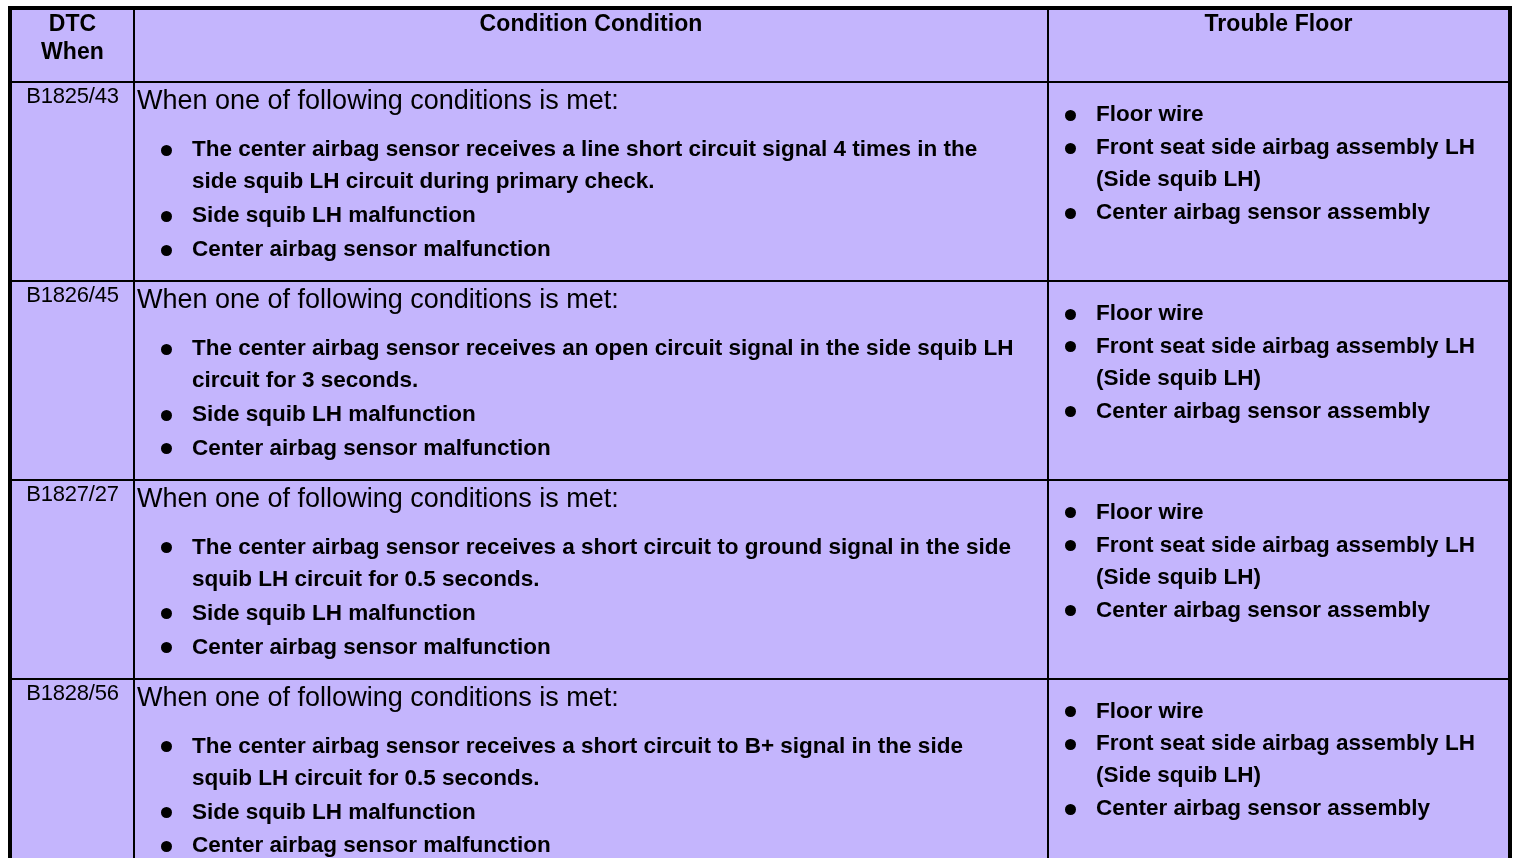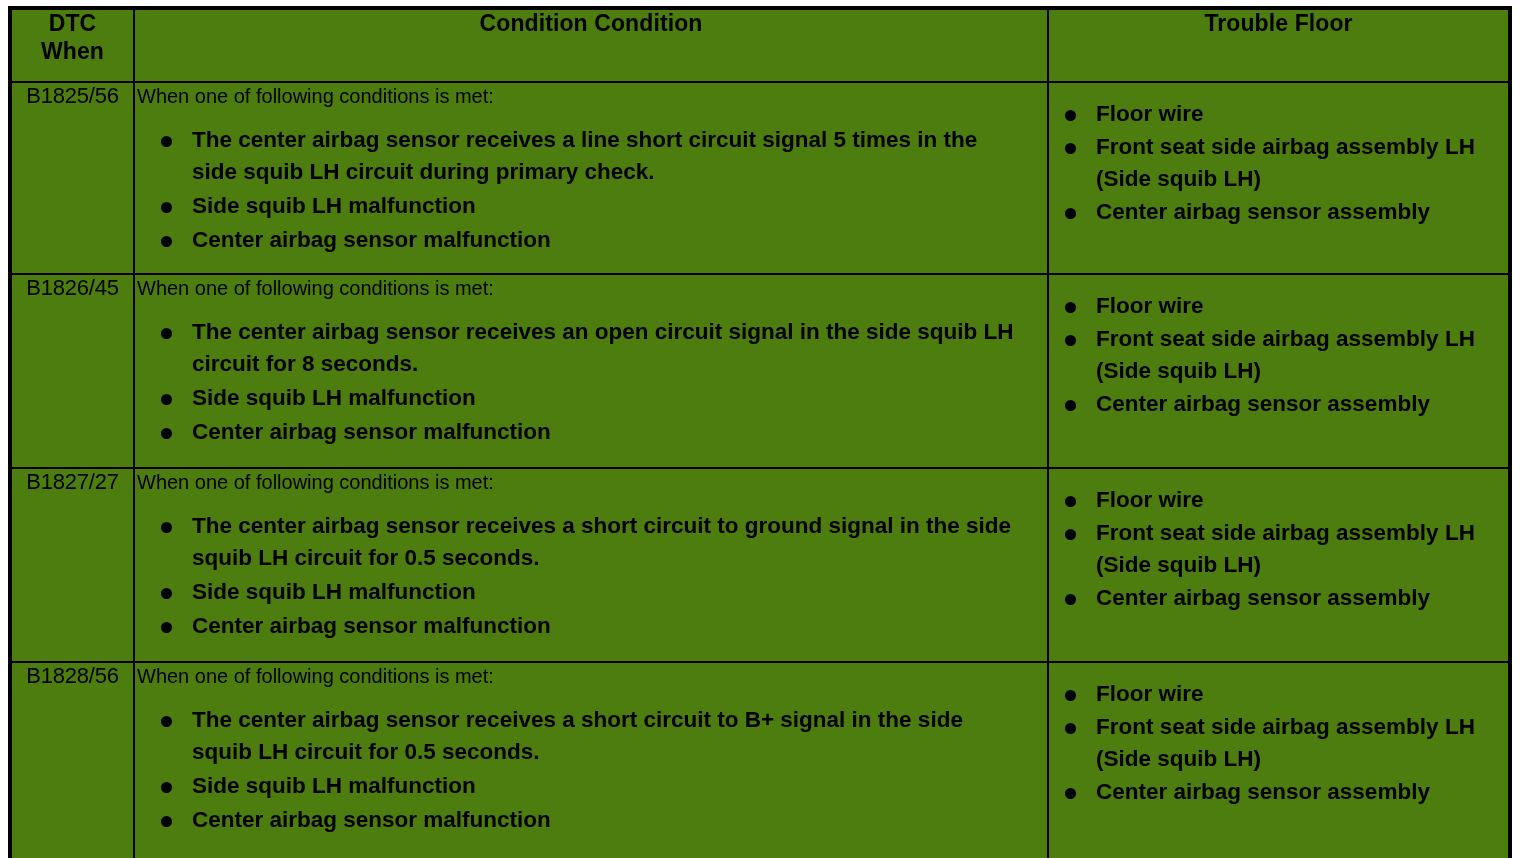--- a/index.html
+++ b/index.html
@@ -39,21 +39,21 @@
 
   col.col-code  { width: 124px; }
   col.col-cond  { width: 914px; }
   col.col-area  { width: 462px; }
 
   table.dtc-table td,
   table.dtc-table th {
     border: 2px solid #000000;
     vertical-align: top;
     padding: 0;
-    background: #4d7c0f;
+    background: #c4b5fd;
   }
 
   
   thead th {
     font-weight: bold;
     font-size: 23px;
     line-height: 1.2;
     text-align: center;
     vertical-align: middle;
     height: 71px;
@@ -78,21 +78,21 @@
 
   td.area-cell {
     padding: 10px 10px 10px 14px;
     font-size: 22.5px;
     line-height: 1.42;
     vertical-align: middle;
   }
 
   .intro {
     margin: 0 0 14px 2px;
-    font-size: 20px;
+    font-size: 27px;
     line-height: 1.3;
     white-space: nowrap;
   }
 
   ul.blist {
     list-style: none;
     margin: 15px;
     padding: 0;
     font-weight: bold;
   }
@@ -145,28 +145,28 @@
         <th>
           <span class="hdr-line">DTC</span>
           <span class="hdr-line">When</span>
         </th>
         <th>Condition Condition</th>
         <th>Trouble Floor</th>
       </tr>
     </thead>
     <tbody id="tbody">
         <tr class="row-1">
-          <td class="code-cell">B1825/56</td>
+          <td class="code-cell">B1825/43</td>
           <td class="cond-cell">
             <div class="intro">When one of following conditions is met:</div>
             <ul class="blist cond-list">
               <li>
                 <span class="dot"></span>
                 <span class="txt">
-                  <span class="cont">The center airbag sensor receives a line short circuit signal 5 times in the</span>
+                  <span class="cont">The center airbag sensor receives a line short circuit signal 4 times in the</span>
                   <span class="cont">side squib LH circuit during primary check.</span>
                 </span>
               </li>
               <li>
                 <span class="dot"></span>
                 <span class="txt">
                   <span class="cont">Side squib LH malfunction</span>
                 </span>
               </li>
               <li>
@@ -203,21 +203,21 @@
         </tr>
         <tr class="row-2">
           <td class="code-cell">B1826/45</td>
           <td class="cond-cell">
             <div class="intro">When one of following conditions is met:</div>
             <ul class="blist cond-list">
               <li>
                 <span class="dot"></span>
                 <span class="txt">
                   <span class="cont">The center airbag sensor receives an open circuit signal in the side squib LH</span>
-                  <span class="cont">circuit for 8 seconds.</span>
+                  <span class="cont">circuit for 3 seconds.</span>
                 </span>
               </li>
               <li>
                 <span class="dot"></span>
                 <span class="txt">
                   <span class="cont">Side squib LH malfunction</span>
                 </span>
               </li>
               <li>
                 <span class="dot"></span>

